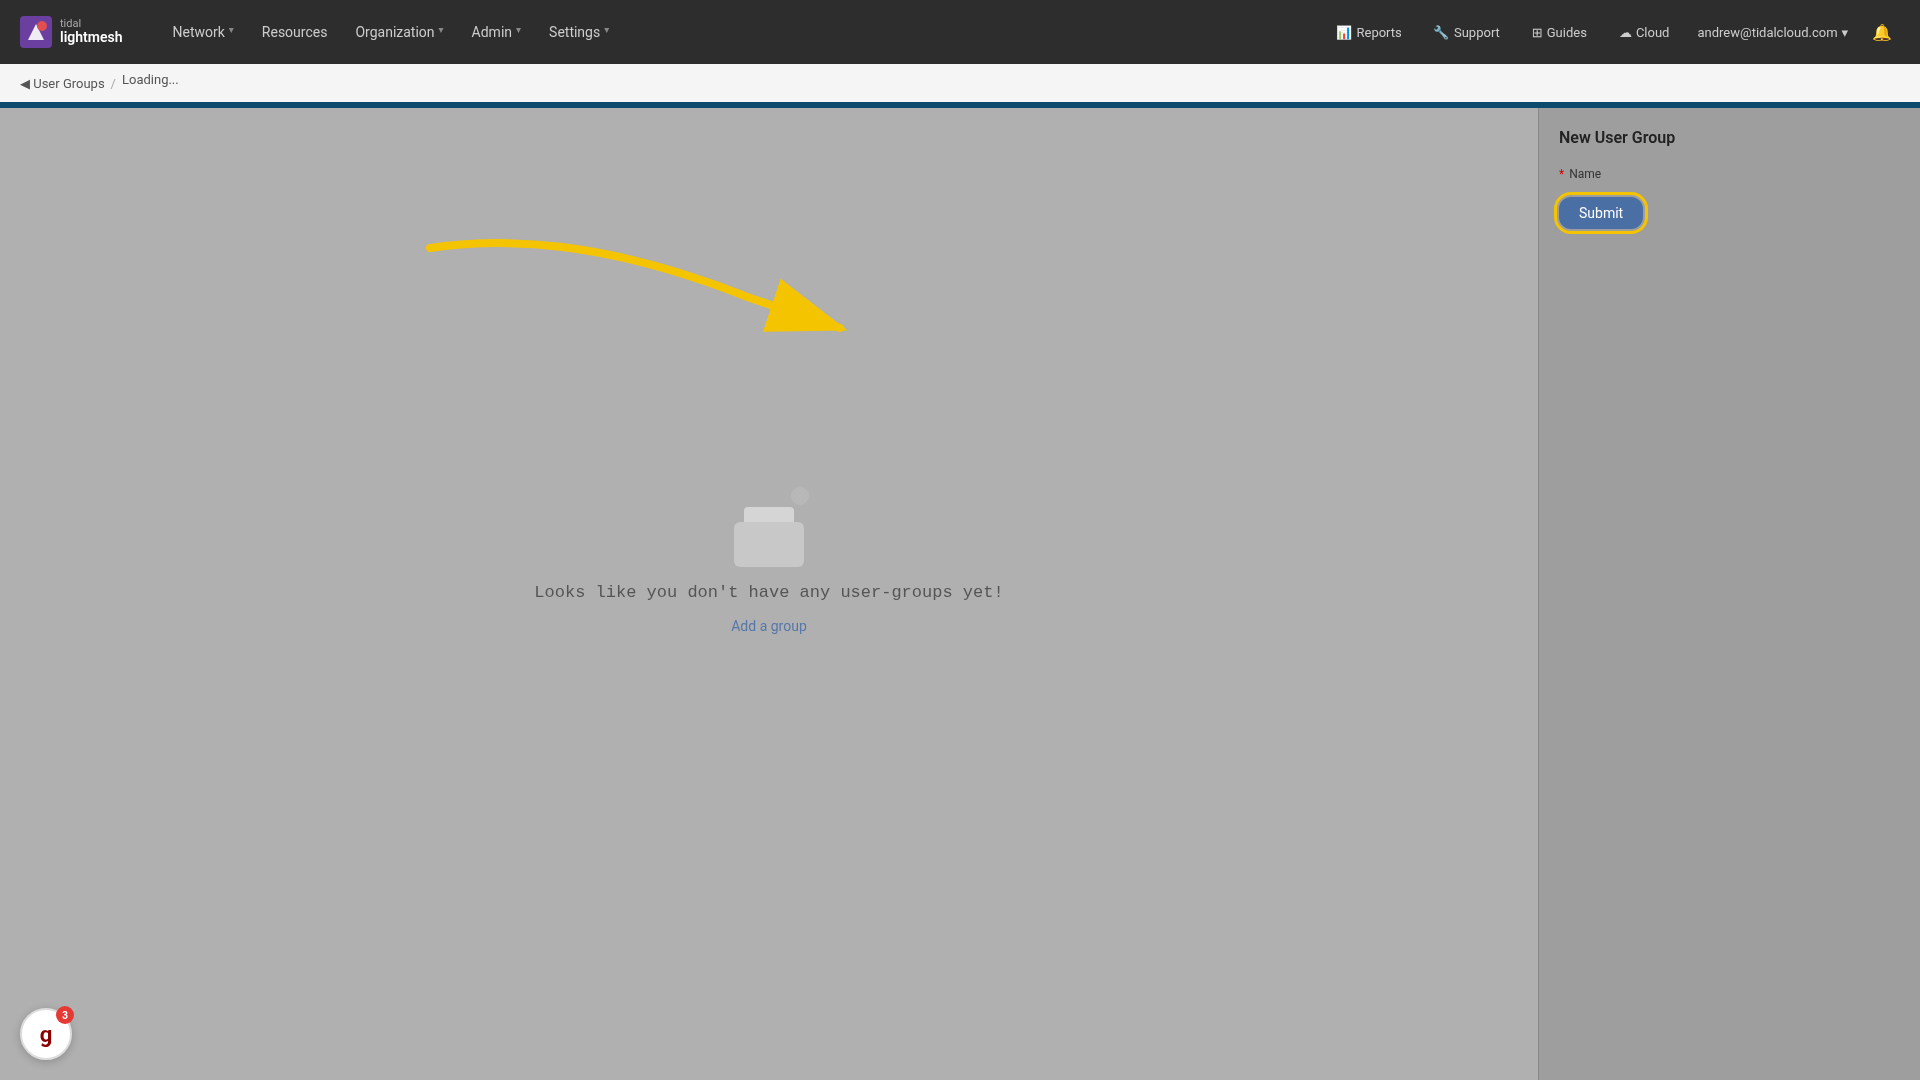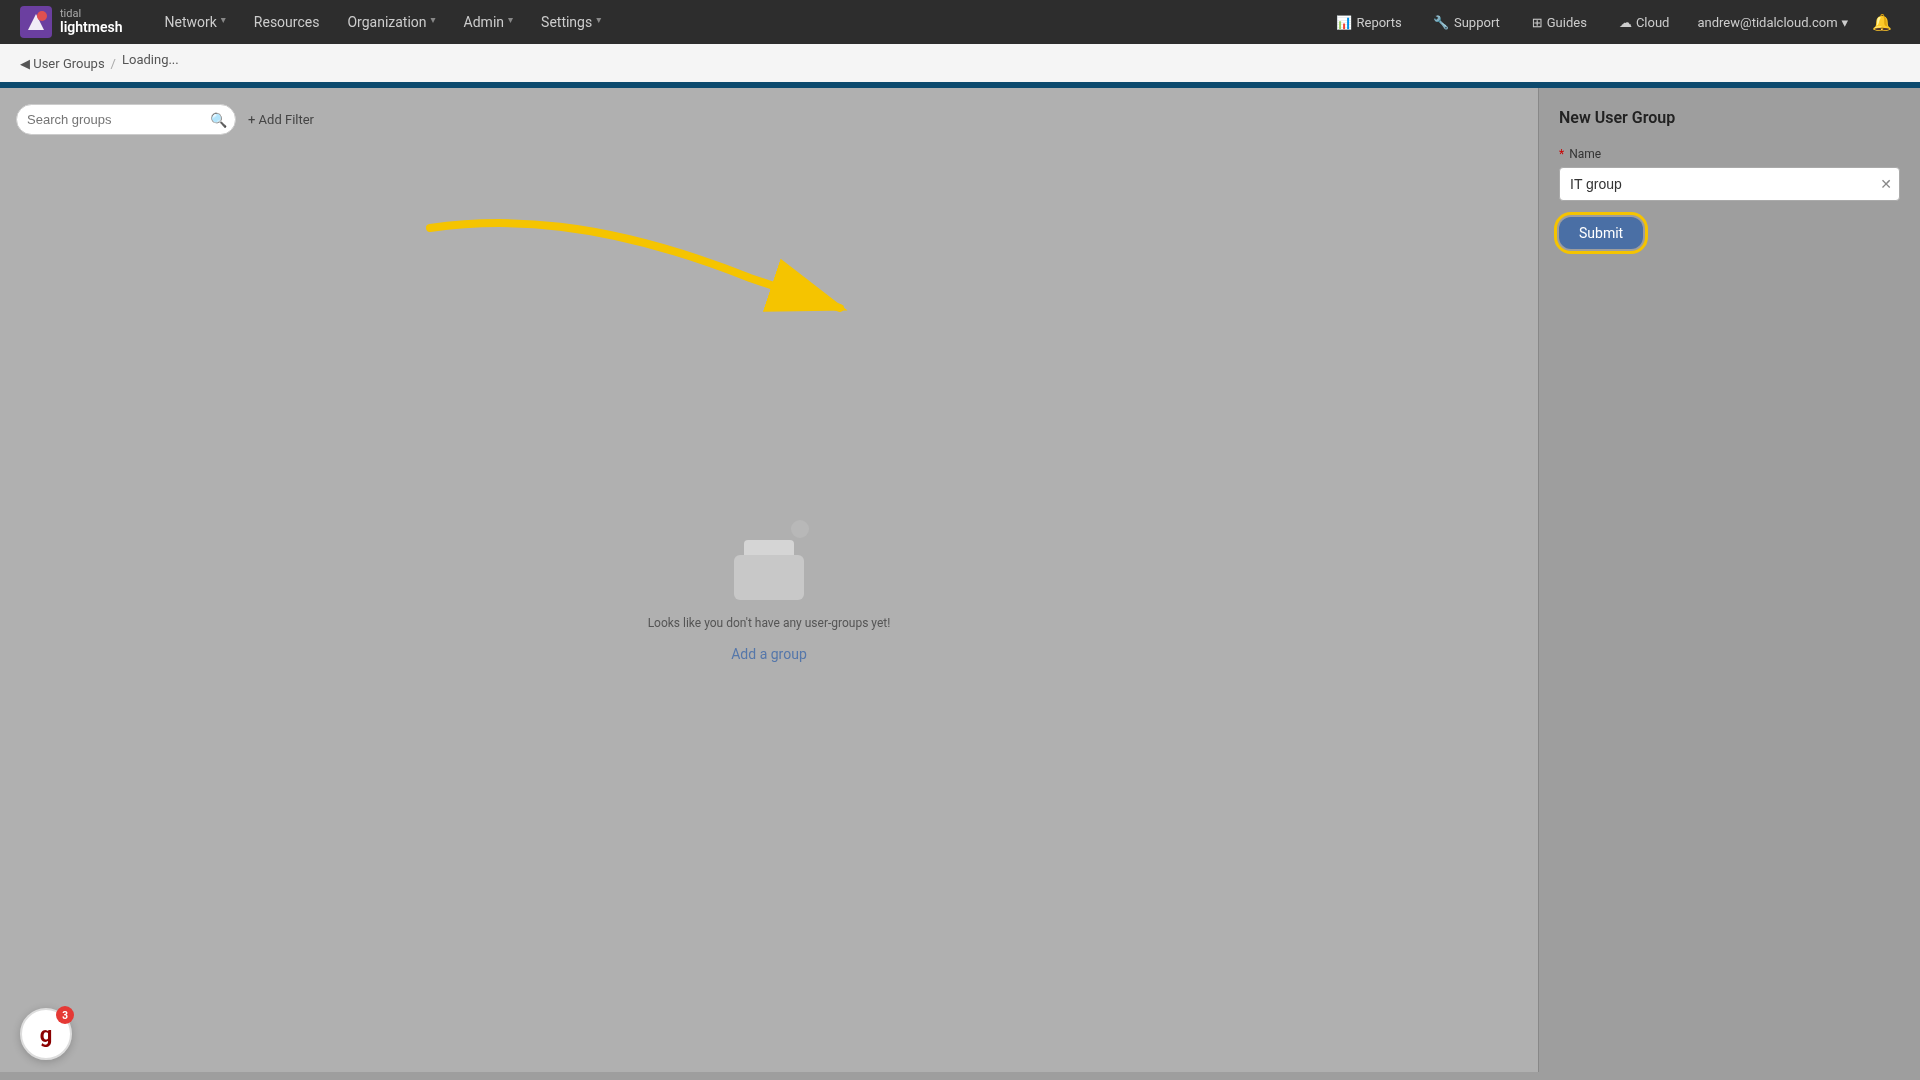--- a/index.html
+++ b/index.html
@@ -1,26 +1,26 @@
 <!DOCTYPE html>
 <html><head>
   <meta charset="utf-8">
   <style>
     * { margin: 0; padding: 0; box-sizing: border-box; }
     body { font-family: -apple-system, BlinkMacSystemFont, 'Segoe UI', Roboto, sans-serif; background: #9e9e9e; width: 1920px; height: 1080px; overflow: hidden; }
 
     
     .navbar {
       width: 100%;
-      height: 44px;
+      height: 64px;
       background: #2d2d2d;
       display: flex;
       align-items: center;
       padding: 0 20px;
-      gap: 0;
+      gap: 8px;
       position: relative;
       z-index: 10;
     }
     .navbar-logo {
       display: flex;
       align-items: center;
       gap: 8px;
       margin-right: 30px;
     }
     .logo-icon {
@@ -206,21 +206,22 @@
       width: 18px;
       height: 18px;
       background: #b8b8b8;
       border-radius: 50%;
       position: absolute;
       top: 0;
       right: 10px;
     }
     .empty-text {
       color: #555;
-      font-size: 12px;
+      font-size: 17px;
+      font-family: Liberation Mono, monospace;
     }
     .add-record-link {
       color: #5577aa;
       font-size: 14px;
       cursor: pointer;
       text-decoration: none;
     }
 
     
     .arrow-annotation {
@@ -389,29 +390,20 @@
 
 <div class="breadcrumb-bar">
   <span class="breadcrumb-back">◀ User Groups</span>
   <span class="breadcrumb-sep">/</span>
   <span class="loading-text">Loading...</span>
 </div>
 
 <div class="main-layout">
 
   <div class="left-panel">
-    <div class="search-filter-row">
-      <div class="search-wrapper">
-        <input class="search-input" type="text" placeholder="Search groups" style="">
-        <span class="search-icon-btn">🔍</span>
-      </div>
-      <button class="add-filter-btn">
-        <span>+ Add Filter</span>
-      </button>
-    </div>
 
     <div class="empty-state">
       <div class="empty-illustration">
         <div class="printer-dot"></div>
         <div class="printer-top"></div>
         <div class="printer-body"></div>
       </div>
       <span class="empty-text">Looks like you don't have any user-groups yet!</span>
       <a class="add-record-link">Add a group</a>
     </div>
@@ -429,24 +421,20 @@
   </div>
 
   <div class="right-panel">
     <div class="right-panel-title">New User Group</div>
 
     <div class="form-group">
       <label class="form-label">
         <span class="required">*</span>
         <span>Name</span>
       </label>
-      <div class="form-input-wrapper">
-        <input class="form-input" type="text" value="IT group" style="">
-        <span class="clear-icon">✕</span>
-      </div>
     </div>
 
     <button class="submit-btn">Submit</button>
   </div>
 </div>
 
 <div class="avatar-badge">
   <span>g</span>
   <div class="badge-count">3</div>
 </div>

